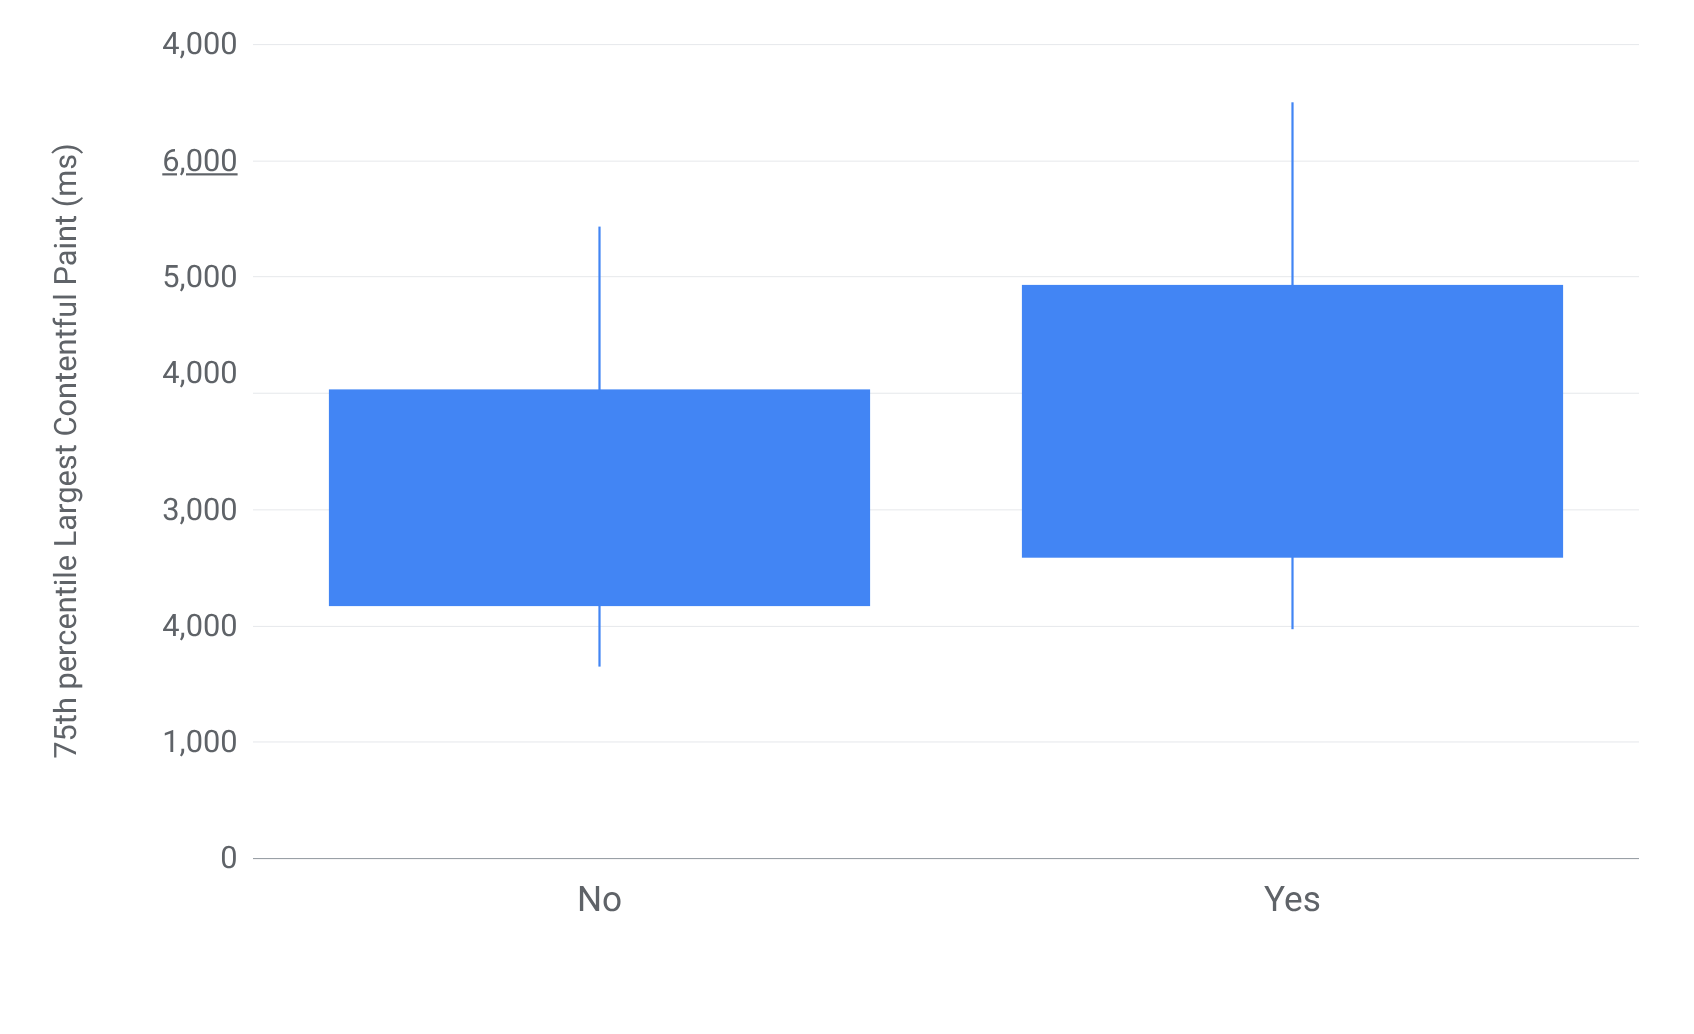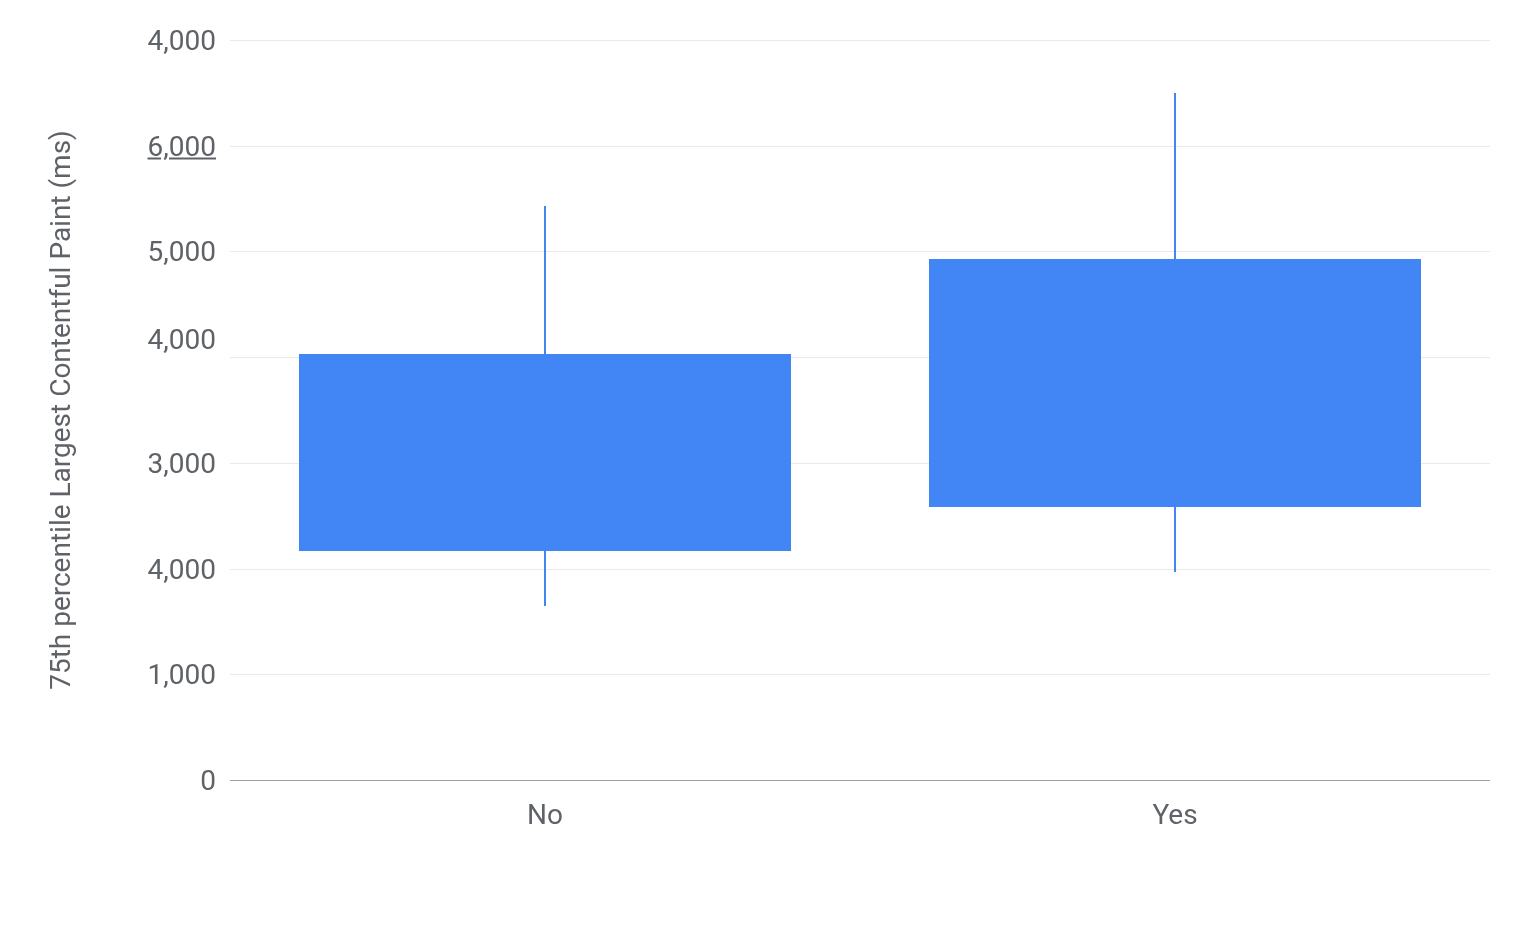--- a/index.html
+++ b/index.html
@@ -39,21 +39,21 @@
     right: calc(100% + 14px);
     transform: translateY(-50%);
     font-size: 28px;
     color: #5f6368;
     white-space: nowrap;
   }
   .x-tick-label {
     position: absolute;
     top: calc(100% + 18px);
     transform: translateX(-50%);
-    font-size: 28px;
+    font-size: 32px;
     color: #5f6368;
     white-space: nowrap;
   }
   .x-axis-title {
     position: absolute;
     top: calc(100% + 90px);
     left: 50%;
     transform: translateX(-50%);
     font-size: 28px;
     color: #5f6368;

